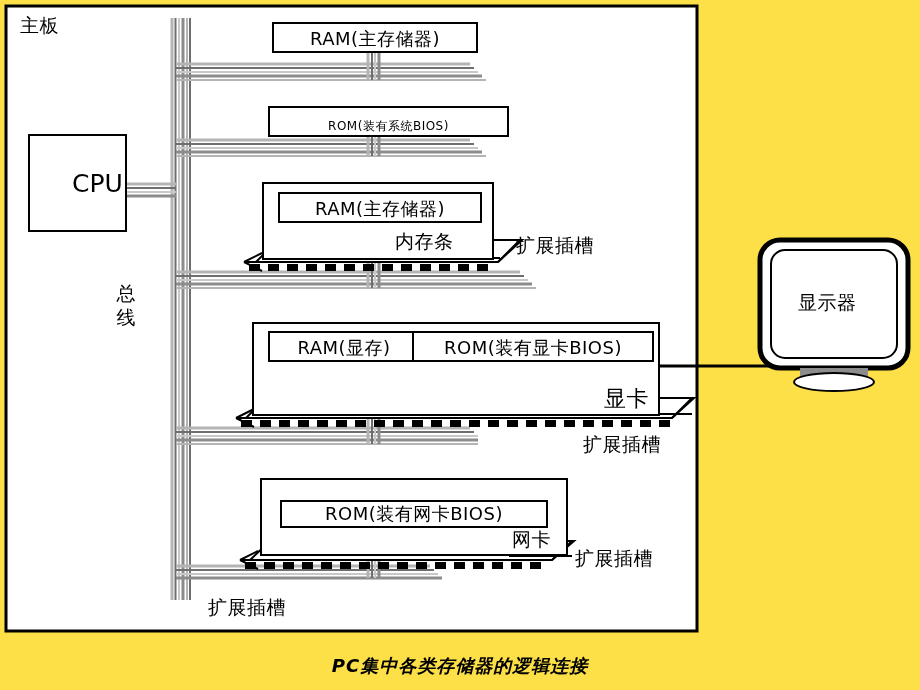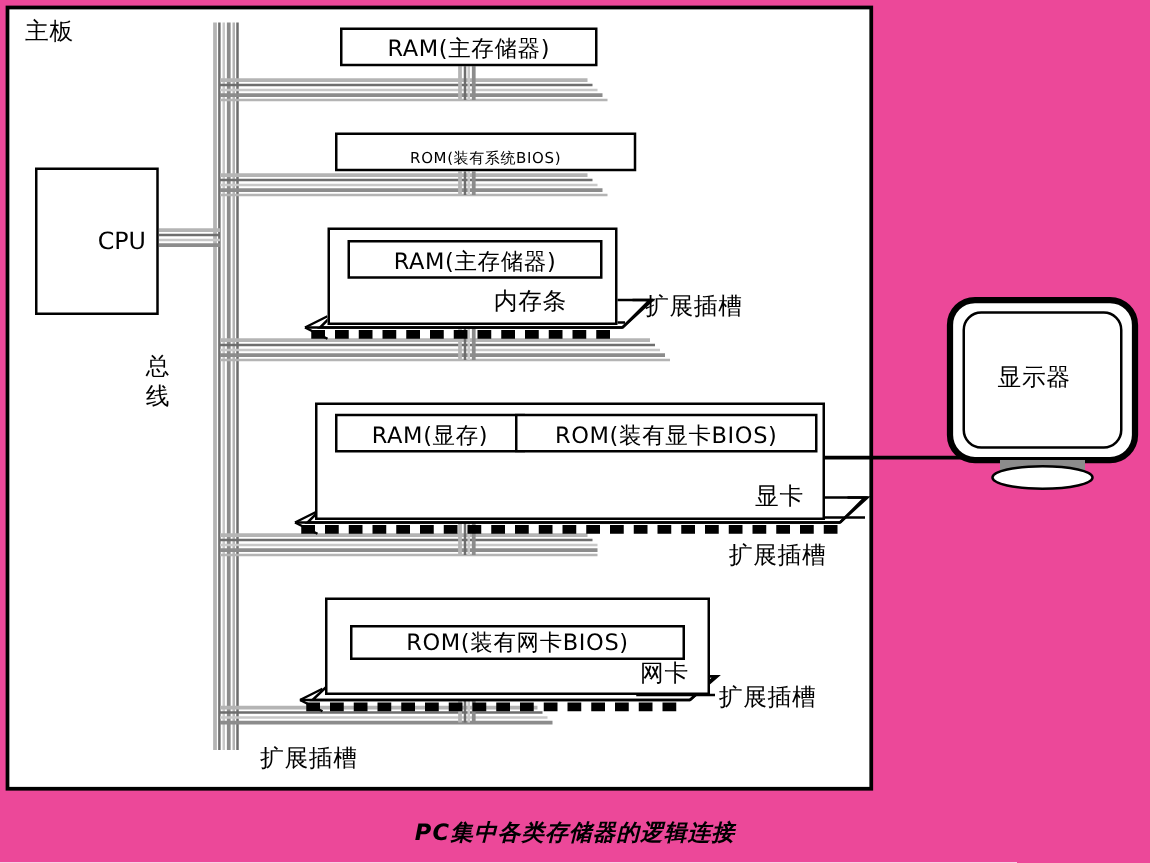--- a/index.html
+++ b/index.html
@@ -7,21 +7,21 @@
     padding: 0;
     background: #ffffff;
   }
   body {
     font-family: "DejaVu Sans", "Liberation Sans", sans-serif;
   }
   #stage {
     position: relative;
     width: 920px;
     height: 690px;
-    background: #ec4899;
+    background: #fde047;
     overflow: hidden;
   }
   #svgroot {
     position: absolute;
     left: 0;
     top: 0;
     width: 920px;
     height: 690px;
   }
   .lbl {
@@ -274,21 +274,21 @@
     <g>
       <rect x="760" y="240" width="148" height="128" rx="20" ry="20" fill="#ffffff" stroke="#000000" stroke-width="5"></rect>
       <rect x="771" y="250" width="126" height="108" rx="14" ry="14" fill="#ffffff" stroke="#000000" stroke-width="2"></rect>
       <rect x="800" y="368" width="68" height="9" fill="#8c8c8c" stroke="none"></rect>
       <ellipse cx="834" cy="382" rx="40" ry="9" fill="#ffffff" stroke="#000000" stroke-width="2"></ellipse>
     </g>
   </svg>
 
   <div class="lbl" style="left:20px; top:16px; font-size:19px;">主板</div>
 
-  <div class="plain-box" style="left:28px; top:134px; width:99px; height:118px; font-size:19px;padding-left:40px;">
+  <div class="plain-box" style="left:28px; top:134px; width:99px; height:98px; font-size:25px;padding-left:40px;">
     <span>CPU</span>
   </div>
 
   <div class="vert-text" style="left:112px; top:282px; width:28px; font-size:19px;">
     <span>总</span>
     <span>线</span>
   </div>
 
   <div class="boxed-label" style="left:272px; top:22px; width:206px; height:31px; font-size:18px;">
     <span>RAM(主存储器)</span>
@@ -305,21 +305,21 @@
   <div class="lbl" style="left:395px; top:232px; font-size:19px;">内存条</div>
   <div class="lbl" style="left:516px; top:236px; font-size:19px;">扩展插槽</div>
 
   <div class="card-outline" style="left:252px; top:322px; width:408px; height:94px;"></div>
   <div class="boxed-label" style="left:268px; top:331px; width:152px; height:31px; font-size:18px;">
     <span>RAM(显存)</span>
   </div>
   <div class="boxed-label" style="left:412px; top:331px; width:242px; height:31px; font-size:18px;">
     <span>ROM(装有显卡BIOS)</span>
   </div>
-  <div class="lbl" style="left:604px; top:388px; font-size:19px;">显卡</div>
+  <div class="lbl" style="left:604px; top:388px; font-size:22px;">显卡</div>
   <div class="lbl" style="left:583px; top:435px; font-size:19px;">扩展插槽</div>
 
   <div class="card-outline" style="left:260px; top:478px; width:308px; height:78px;"></div>
   <div class="boxed-label" style="left:280px; top:500px; width:268px; height:28px; font-size:18px;">
     <span>ROM(装有网卡BIOS)</span>
   </div>
   <div class="lbl" style="left:512px; top:530px; font-size:19px;">网卡</div>
   <div class="lbl" style="left:575px; top:549px; font-size:19px;">扩展插槽</div>
 
   <div class="lbl" style="left:208px; top:598px; font-size:19px;">扩展插槽</div>

